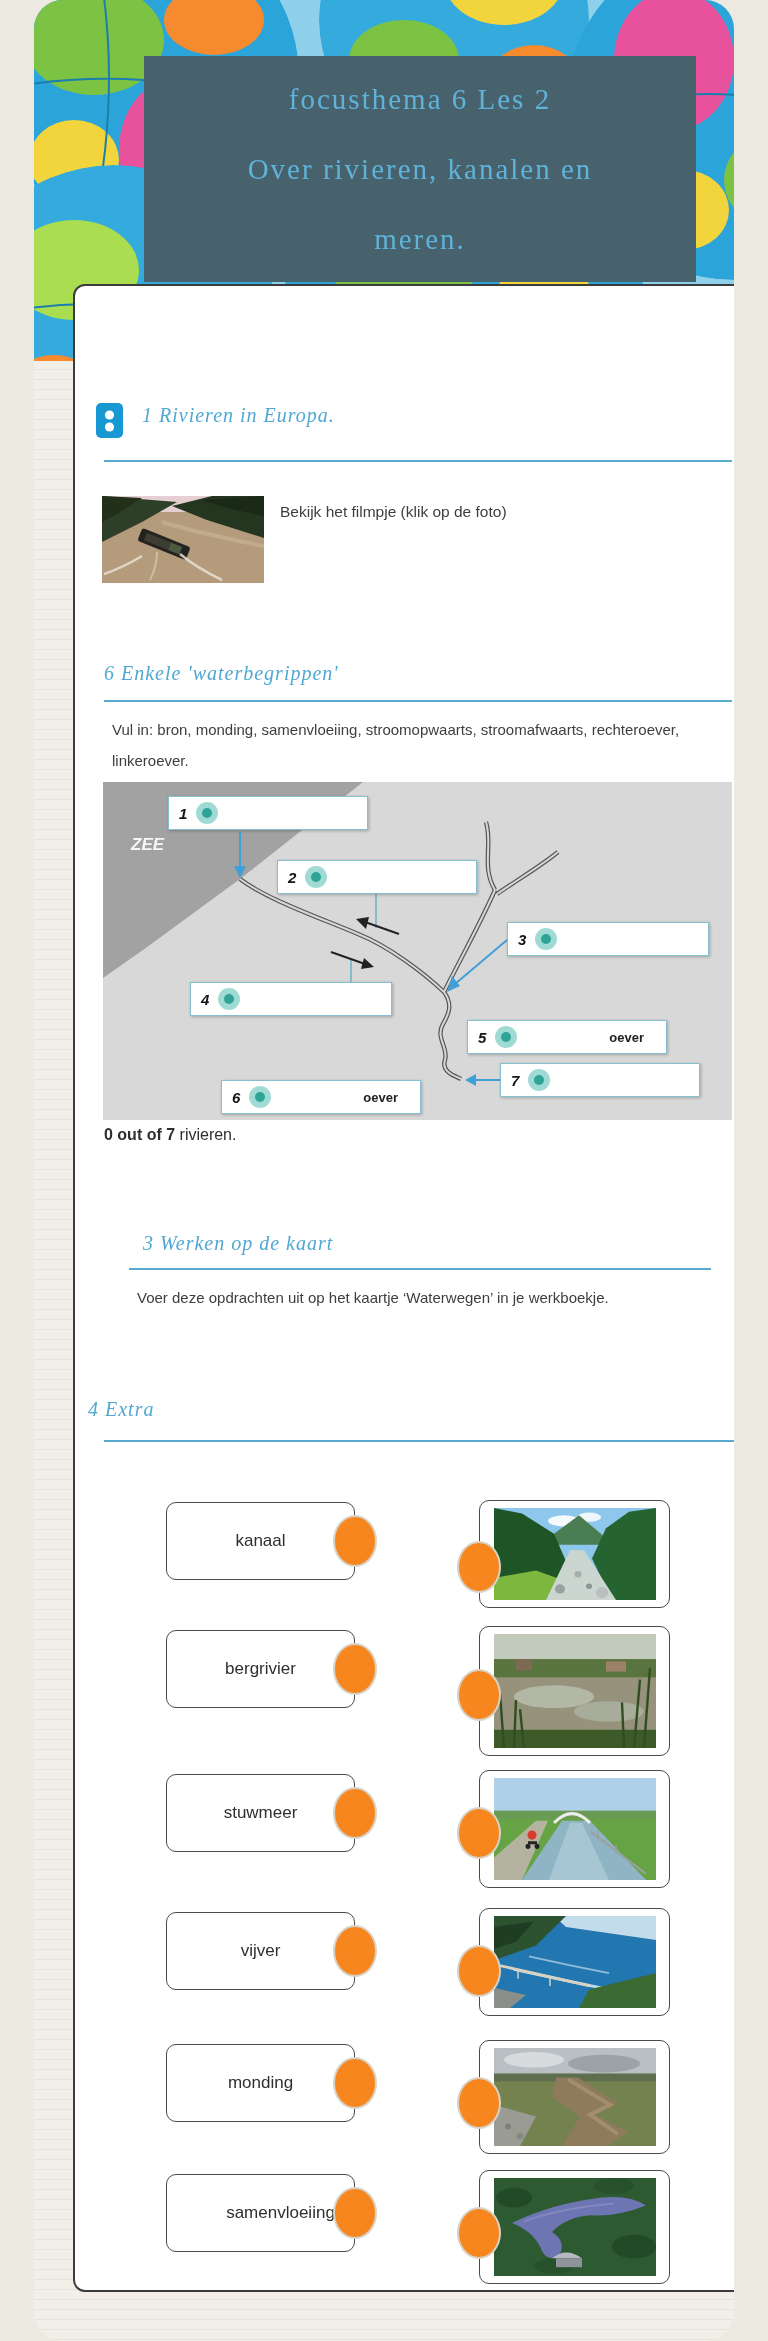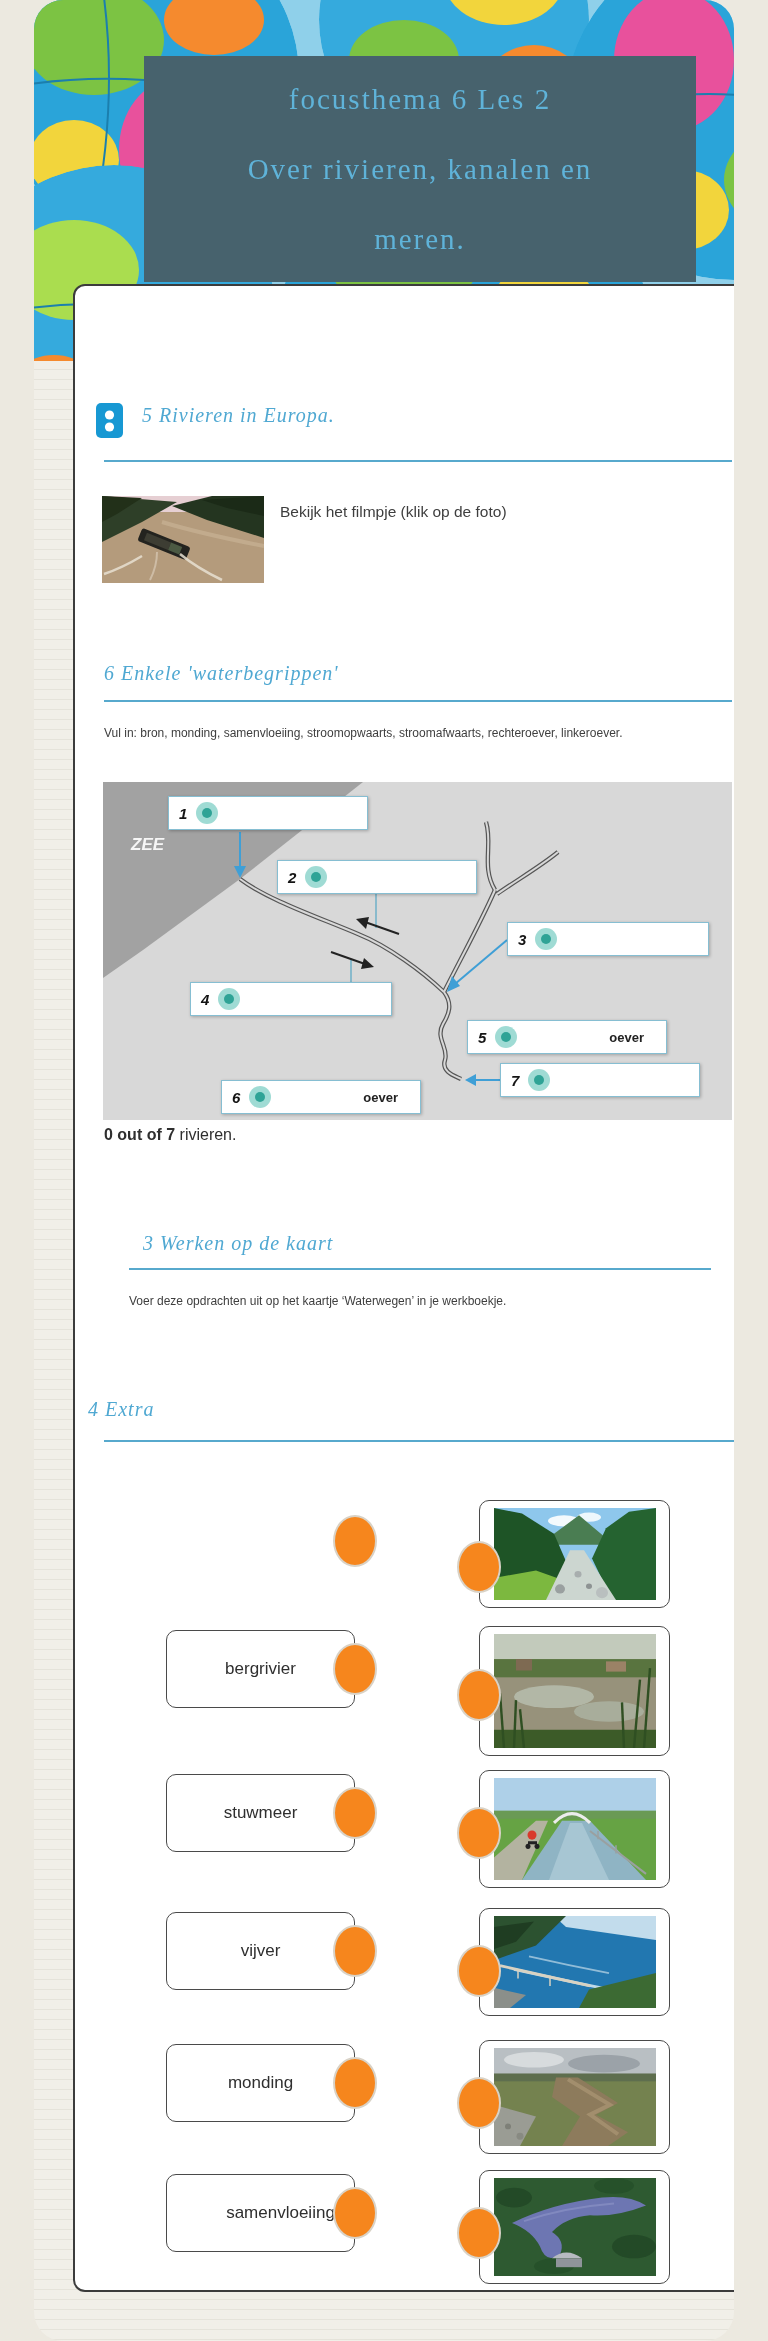--- a/index.html
+++ b/index.html
@@ -27,21 +27,21 @@
   
   #card{
     left:39px;top:284px;width:691px;height:2008px;background:#ffffff;
     border:2px solid #3c3c3c;border-radius:12px;box-sizing:border-box;
   }
   .heading{
     font-family:cursive;
     color:#4fa8d2;font-size:20px;font-style:italic;letter-spacing:1px;white-space:nowrap;
   }
   .rule{border-top:2px solid #57a9cd;height:0;}
-  .body-text{color:#3e3e3e;font-size:12px;line-height:38px;}
+  .body-text{color:#3e3e3e;font-size:15px;line-height:31px;margin-left:8px;}
   
   #video-thumb{left:68px;top:496px;width:162px;height:87px;cursor:pointer;}
   #video-caption{left:246px;top:503px;font-size:15.5px;color:#3e3e3e;}
   
   #diagram{left:69px;top:782px;width:629px;height:338px;background:#d8d8d8;overflow:hidden;}
   .slot{
     position:absolute;width:200px;height:34px;background:#ffffff;border:1px solid #86bed2;
     box-shadow:1px 1px 3px rgba(0,0,0,.25);display:flex;align-items:center;
     padding:0 10px;box-sizing:border-box;
   }
@@ -144,21 +144,21 @@
 
   <div class="abs" id="card"></div>
 
   <div class="abs" style="left:62px;top:403px;width:27px;height:35px;">
     <svg width="27" height="35" viewBox="0 0 27 35">
       <rect x="0" y="0" width="27" height="35" rx="5" fill="#1798d3"></rect>
       <circle cx="13.5" cy="12" r="4.6" fill="#ffffff"></circle>
       <circle cx="13.5" cy="24" r="4.6" fill="#ffffff"></circle>
     </svg>
   </div>
-  <div class="abs heading" style="left:108px;top:404px;">5 Rivieren in Europa.</div>
+  <div class="abs heading" style="left:108px;top:404px;">1 Rivieren in Europa.</div>
   <div class="abs rule" style="left:70px;top:460px;width:628px;"></div>
 
   <div class="abs" id="video-thumb">
     <svg width="162" height="87" viewBox="0 0 162 87" preserveAspectRatio="none">
       <rect width="162" height="87" fill="#b49b7c"></rect>
       <rect width="162" height="16" fill="#e6cfd3"></rect>
       <polygon points="0,0 75,6 40,26 0,46" fill="#2e3f28"></polygon>
       <polygon points="0,0 40,2 15,18 0,26" fill="#223019"></polygon>
       <polygon points="162,0 162,42 105,24 70,10 110,0" fill="#243520"></polygon>
       <polygon points="162,0 162,20 125,12 100,4" fill="#1b2a17"></polygon>
@@ -269,20 +269,23 @@
 
   <div class="abs" id="progress"><b>0 out of 7</b><span> rivieren.</span></div>
 
   <div class="abs heading" style="left:109px;top:1232px;">3 Werken op de kaart</div>
   <div class="abs rule" style="left:95px;top:1268px;width:582px;"></div>
   <div class="abs body-text" style="left:95px;top:1282px;width:500px;">Voer deze opdrachten uit op het kaartje ‘Waterwegen’ in je werkboekje.</div>
 
   <div class="abs heading" style="left:54px;top:1398px;">4 Extra</div>
   <div class="abs rule" style="left:70px;top:1440px;width:630px;"></div>
 
+  <div class="match-label" style="top:1502px;">
+      <span>kanaal</span>
+    </div>
   <div class="dot" style="left:299px;top:1515px;"></div>
   <div class="match-photo" style="top:1500px;height:108px;">
     <svg width="162" height="92" viewBox="0 0 162 100" preserveAspectRatio="none">
       <rect width="162" height="100" fill="#8ec7ec"></rect>
       <ellipse cx="70" cy="14" rx="16" ry="6" fill="#fff" opacity=".9"></ellipse>
       <ellipse cx="95" cy="10" rx="12" ry="5" fill="#fff" opacity=".85"></ellipse>
       <polygon points="45,40 85,8 120,40" fill="#4a7d52"></polygon>
       <polygon points="0,0 28,6 60,28 72,58 55,100 0,100" fill="#1e5426"></polygon>
       <polygon points="162,0 135,4 112,22 98,55 118,100 162,100" fill="#256330"></polygon>
       <polygon points="0,100 0,76 42,68 68,78 55,100" fill="#7cb83f"></polygon>

